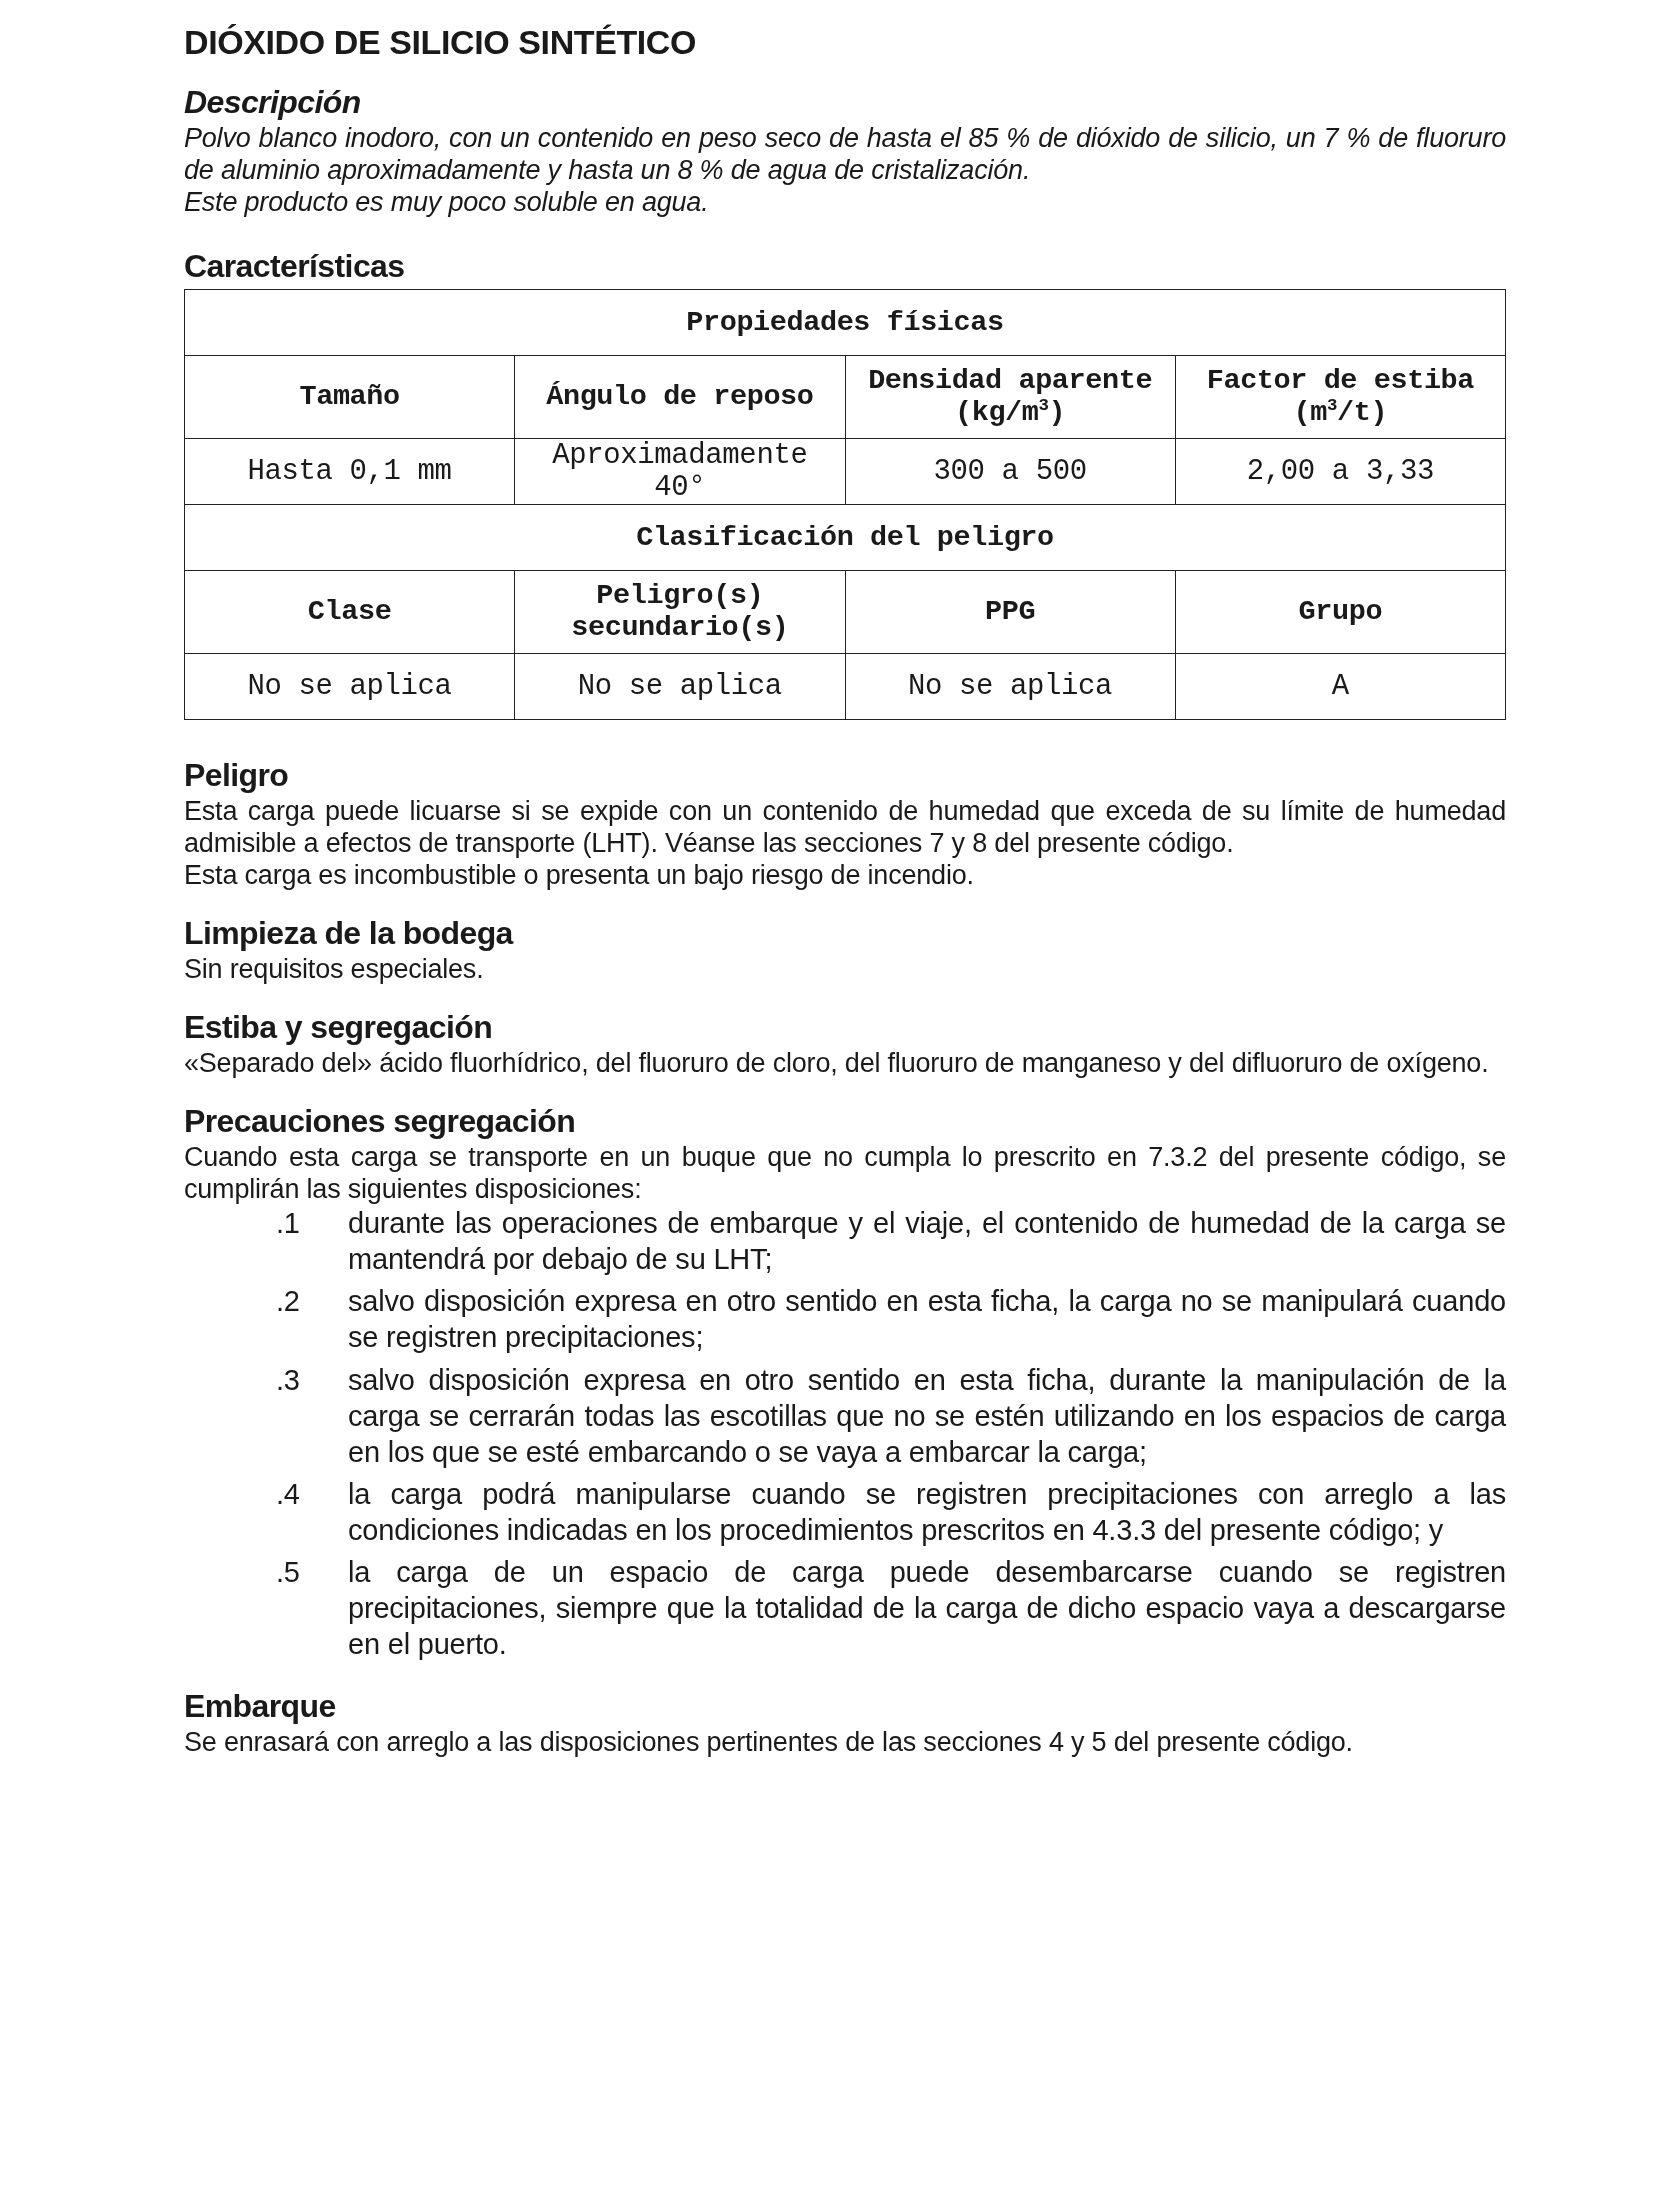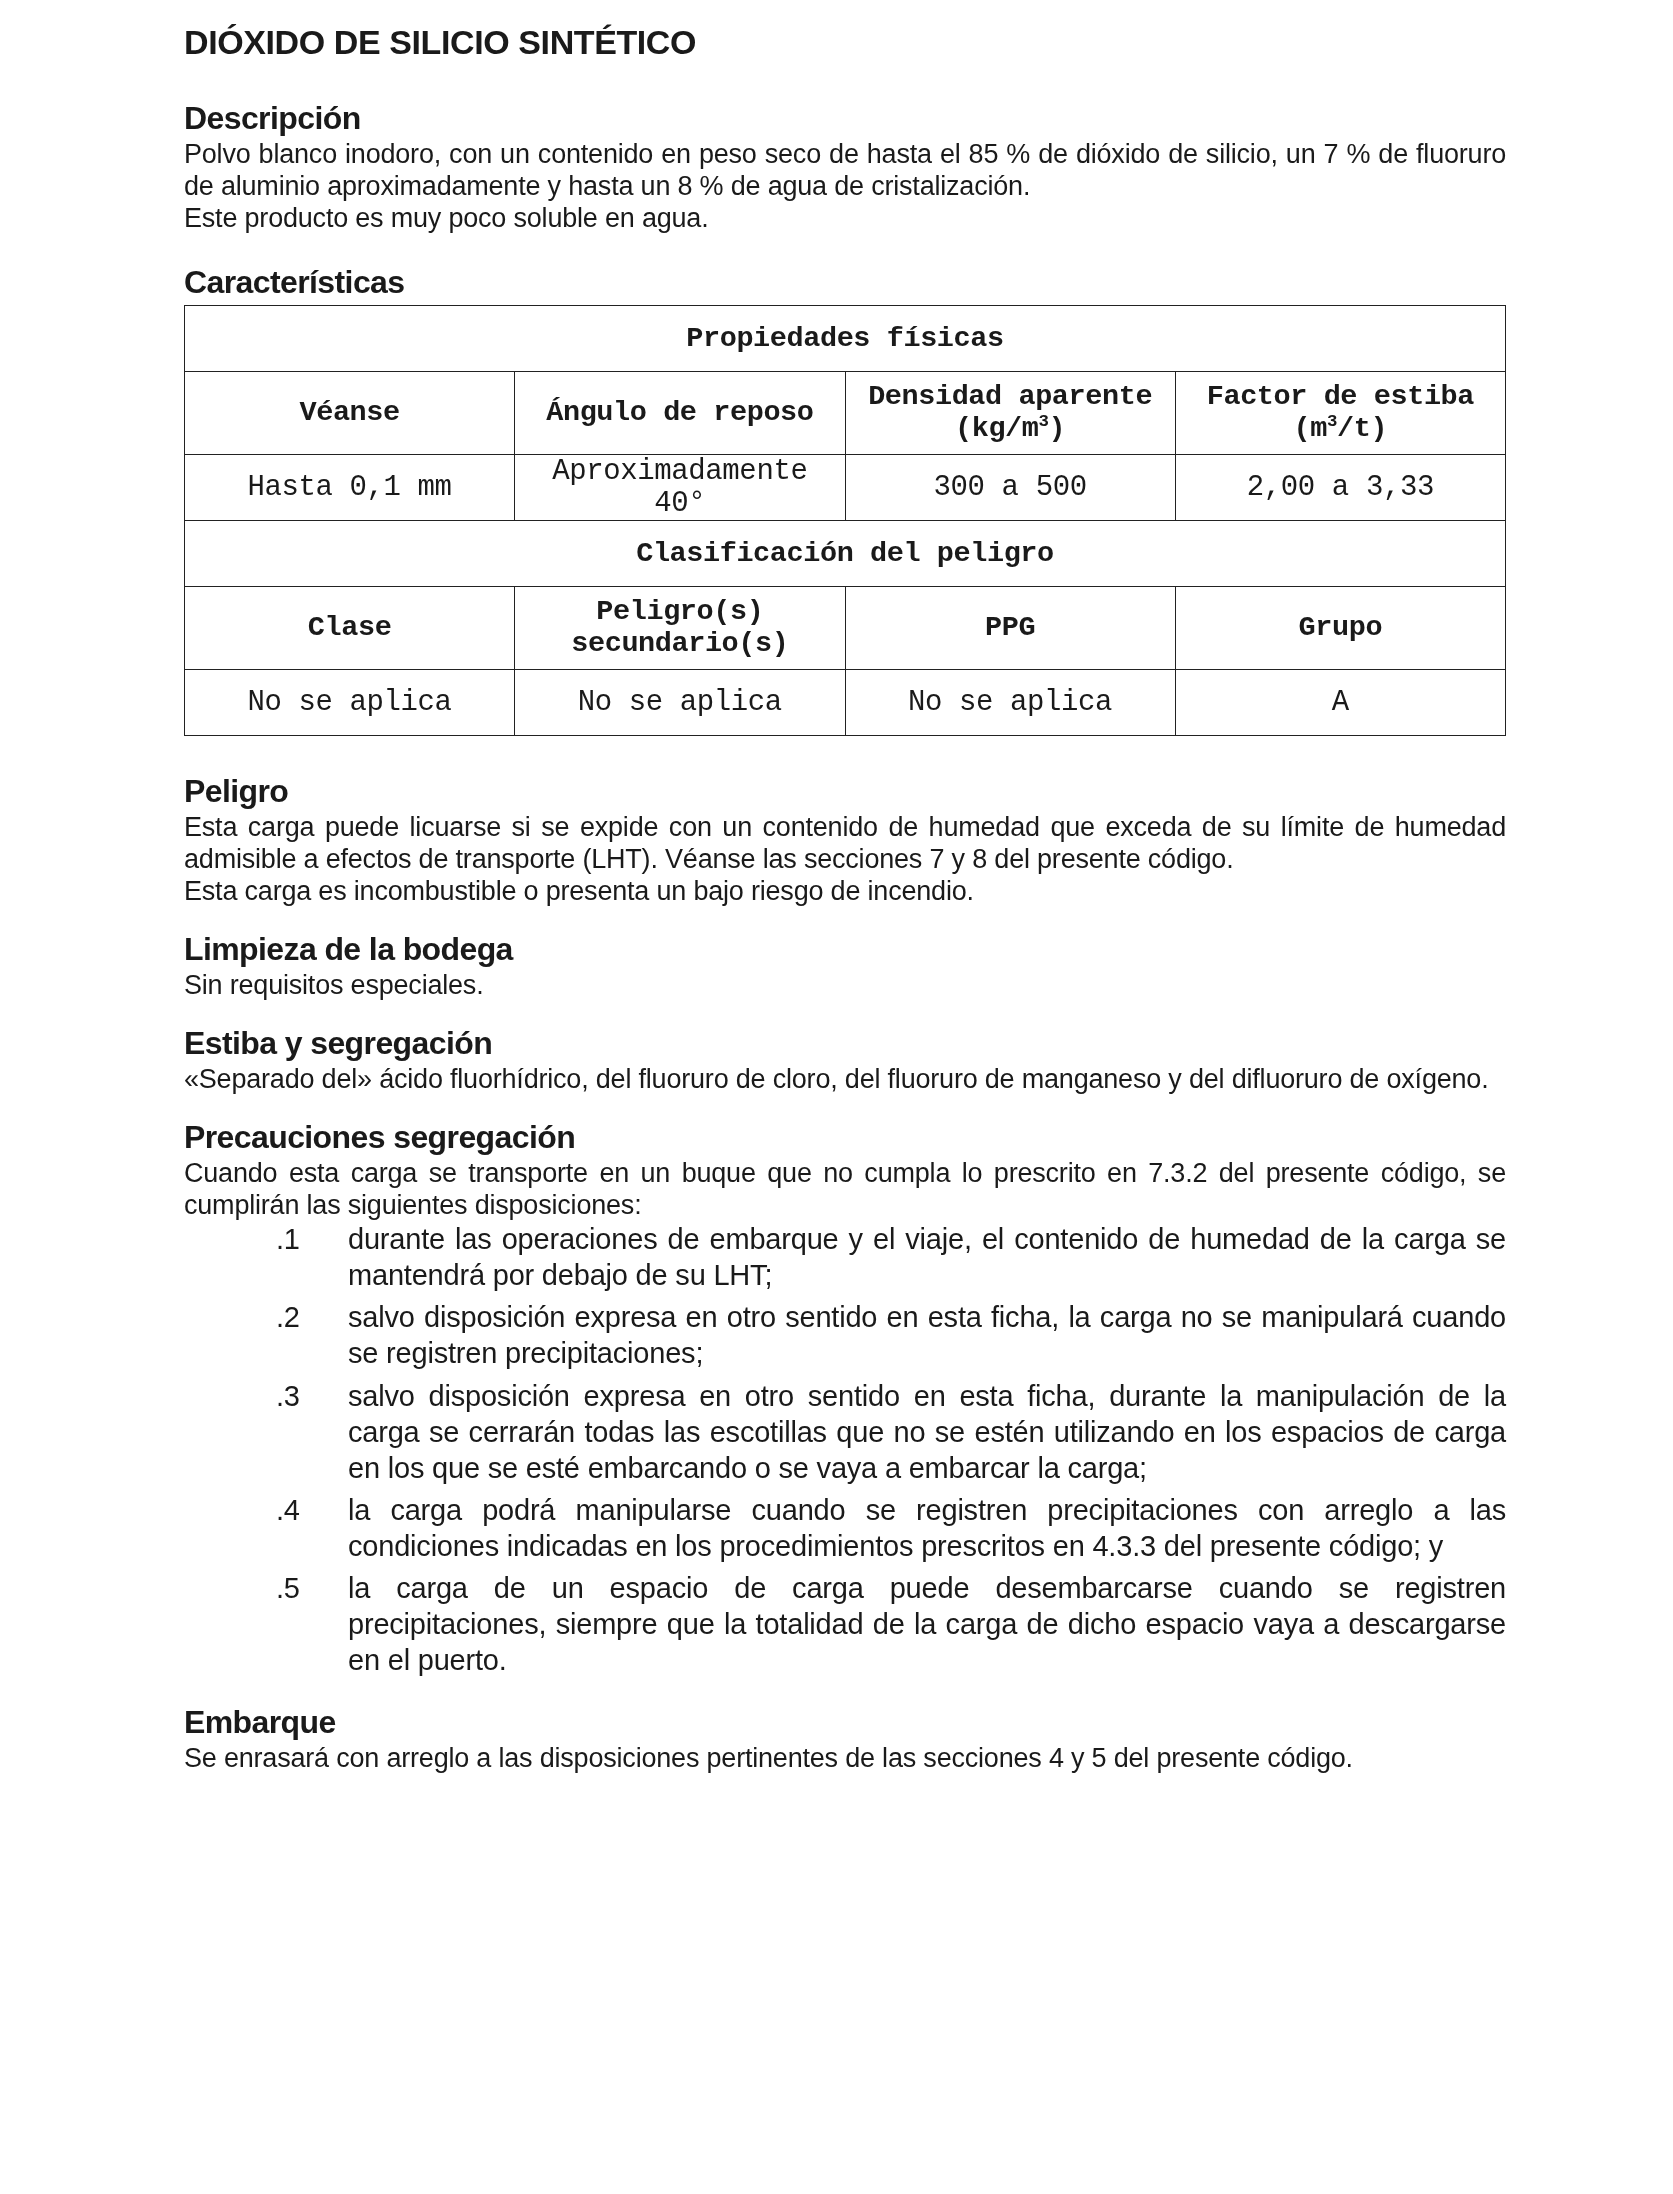--- a/index.html
+++ b/index.html
@@ -3,21 +3,21 @@
 <meta charset="utf-8">
 <style>
   html, body { margin: 0; padding: 0; background: #ffffff; }
   body { width: 1673px; height: 2194px; position: relative; color: #1a1a1a;
          font-family: "Liberation Sans", sans-serif; }
   .page { position: absolute; left: 184px; top: 19px; width: 1322px; }
   .title { font-size: 34px; font-weight: bold; letter-spacing: -0.4px; margin: 0; line-height: 47px; }
   h2 { font-size: 32px; font-weight: bold; margin: 0; line-height: 40px; letter-spacing: -0.6px; }
   p { font-size: 27px; margin: 0; line-height: 32px; letter-spacing: -0.2px; text-align: justify; }
   .section { margin-top: 22px; }
-  .s-desc { margin-top: 32px; }
+  .s-desc { margin-top: 16px; font-style: italic; }
   .s-char { margin-top: 28px; }
   table.props { border-collapse: collapse; width: 1322px; margin-top: 3.2px; table-layout: fixed; }
   table.props td, table.props th { border: 1.6px solid #222; text-align: center; vertical-align: middle;
        font-size: 29px; line-height: 32px; letter-spacing: -0.4px; padding: 0 4.7px; font-family: Liberation Mono, monospace; }
   table.props th { font-weight: bold; font-size: 28.5px; }
   .row-group th { height: 65px; }
   .row-head th { height: 82px; }
   .row-val td { height: 65px; }
   sup { font-size: 17.4px; line-height: 0; }
   ol.list { list-style: none; margin: 0; padding: 0; }
@@ -39,21 +39,21 @@
   </section>
 
   <section class="s-char">
     <h2>Características</h2>
     <table class="props">
       <tbody>
           <tr class="row-group">
         <th colspan="4">Propiedades físicas</th>
       </tr>
       <tr class="row-head">
-        <th>Véanse</th>
+        <th>Tamaño</th>
         <th>Ángulo de reposo</th>
         <th>
           <span>Densidad aparente</span><br>
           <span>(kg/m</span><sup>3</sup><span>)</span>
         </th>
         <th>
           <span>Factor de estiba</span><br>
           <span>(m</span><sup>3</sup><span>/t)</span>
         </th>
       </tr>

